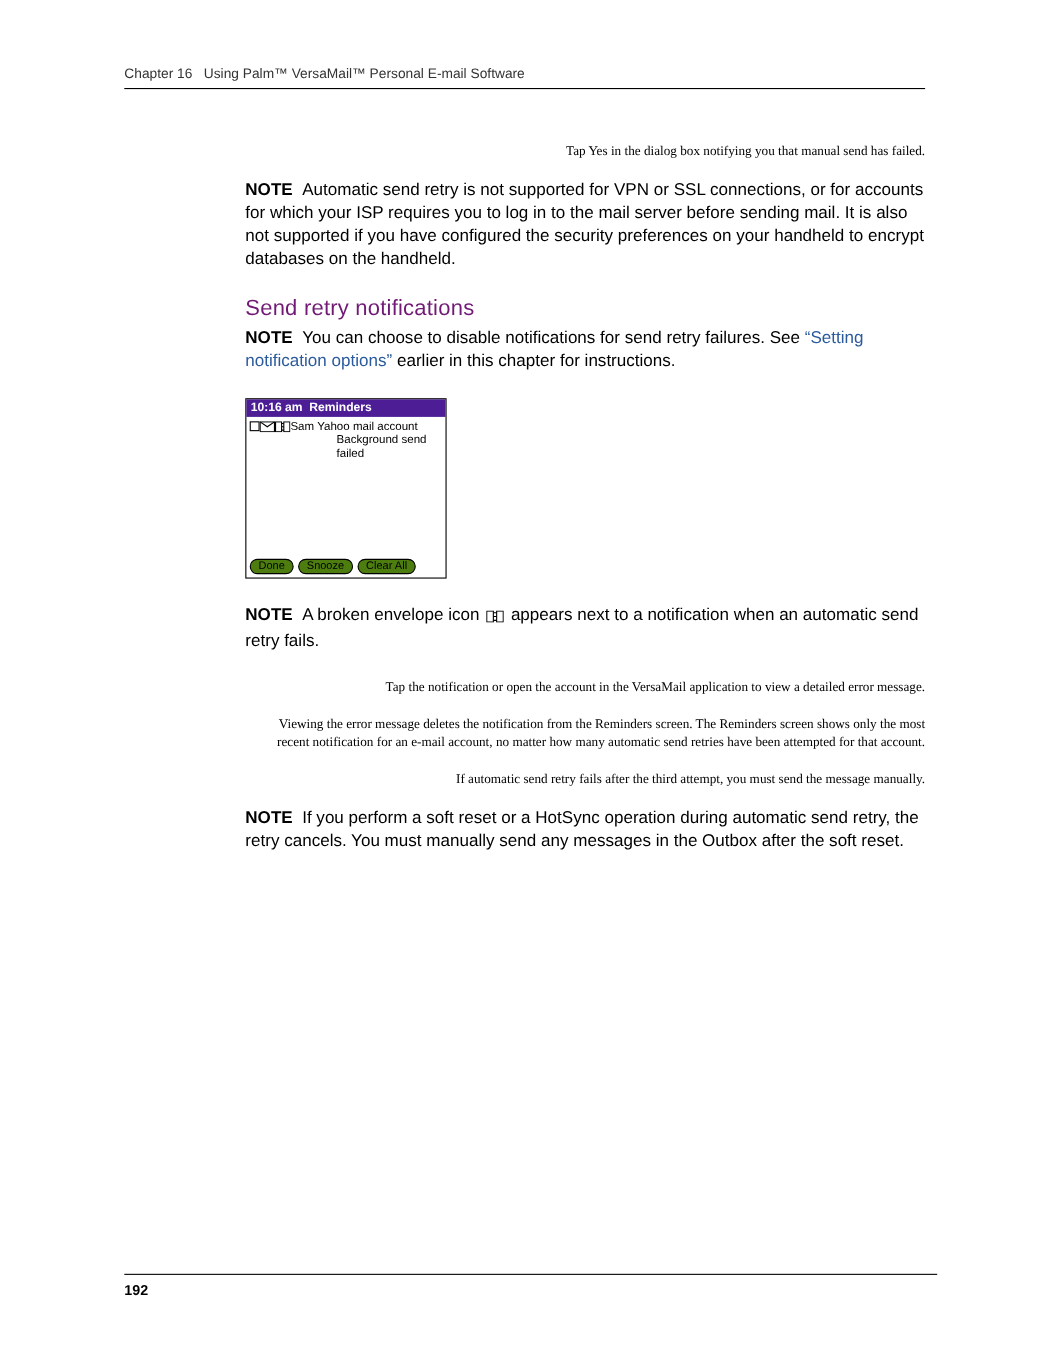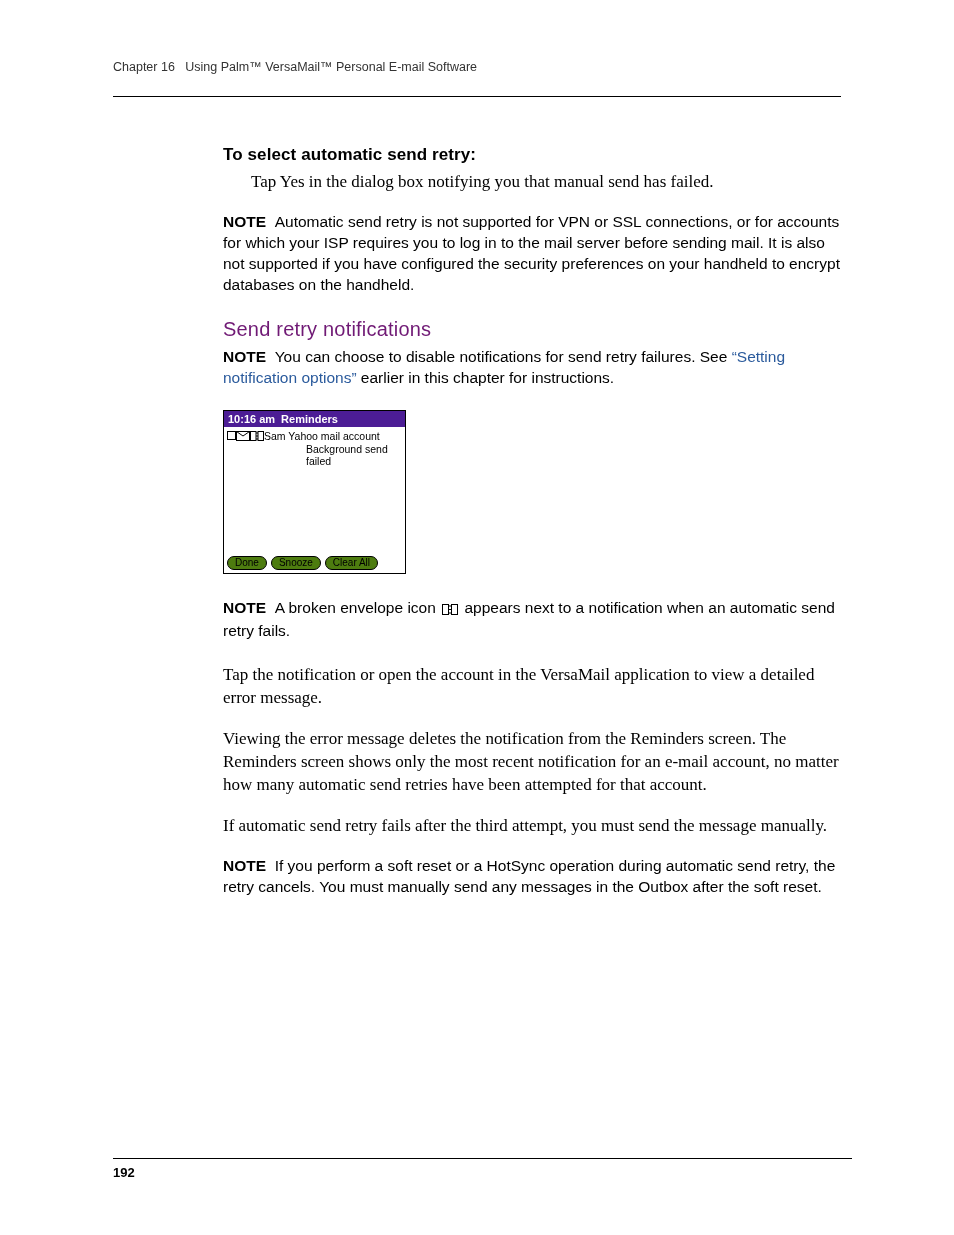--- a/index.html
+++ b/index.html
@@ -13,39 +13,40 @@
     width: 954px;
     height: 1235px;
     position: relative;
     box-sizing: border-box;
     padding: 60px 113px 0 113px;
   }
   .header-line {
     font-family: Arial, Helvetica, sans-serif;
     font-size: 12.5px;
     color: #333;
-    padding-bottom: 22px;
+    padding-bottom: 6px;
     border-bottom: 1px solid #000;
   }
   .content {
     margin-left: 110px;
     margin-right: 0;
     padding-top: 48px;
   }
   .subhead-bold {
     font-family: "Arial Narrow", Arial, sans-serif;
     font-weight: bold;
     font-size: 17px;
     margin-bottom: 6px;
     letter-spacing: 0.1px;
   }
   .body-serif {
-    font-size: 17px;
+    font-size: 12px;
     line-height: 1.35;
     margin-bottom: 18px;
+    text-align: right;
   }
   .indent {
     margin-left: 28px;
   }
   .note-sans {
     font-family: Arial, Helvetica, sans-serif;
     font-size: 15.5px;
     line-height: 1.35;
     margin-bottom: 22px;
   }
@@ -144,21 +145,20 @@
 <body>
 
 <div class="page">
 
   <div class="header-line">
     <span>Chapter 16</span>&nbsp;&nbsp;&nbsp;<span>Using Palm™ VersaMail™ Personal E-mail Software</span>
   </div>
 
   <div class="content">
 
-    <div class="subhead-bold">To select automatic send retry:</div>
     <div class="body-serif indent">Tap Yes in the dialog box notifying you that manual send has failed.</div>
 
     <div class="note-sans">
       <span class="note-label">NOTE</span>&nbsp;&nbsp;<span>Automatic send retry is not supported for VPN or SSL connections, or for accounts for which your ISP requires you to log in to the mail server before sending mail. It is also not supported if you have configured the security preferences on your handheld to encrypt databases on the handheld.</span>
     </div>
 
     <div class="section-blue">Send retry notifications</div>
 
     <div class="note-sans">
       <span class="note-label">NOTE</span>&nbsp;&nbsp;<span>You can choose to disable notifications for send retry failures. See </span><span class="link">“Setting notification options”</span><span> earlier in this chapter for instructions.</span>

